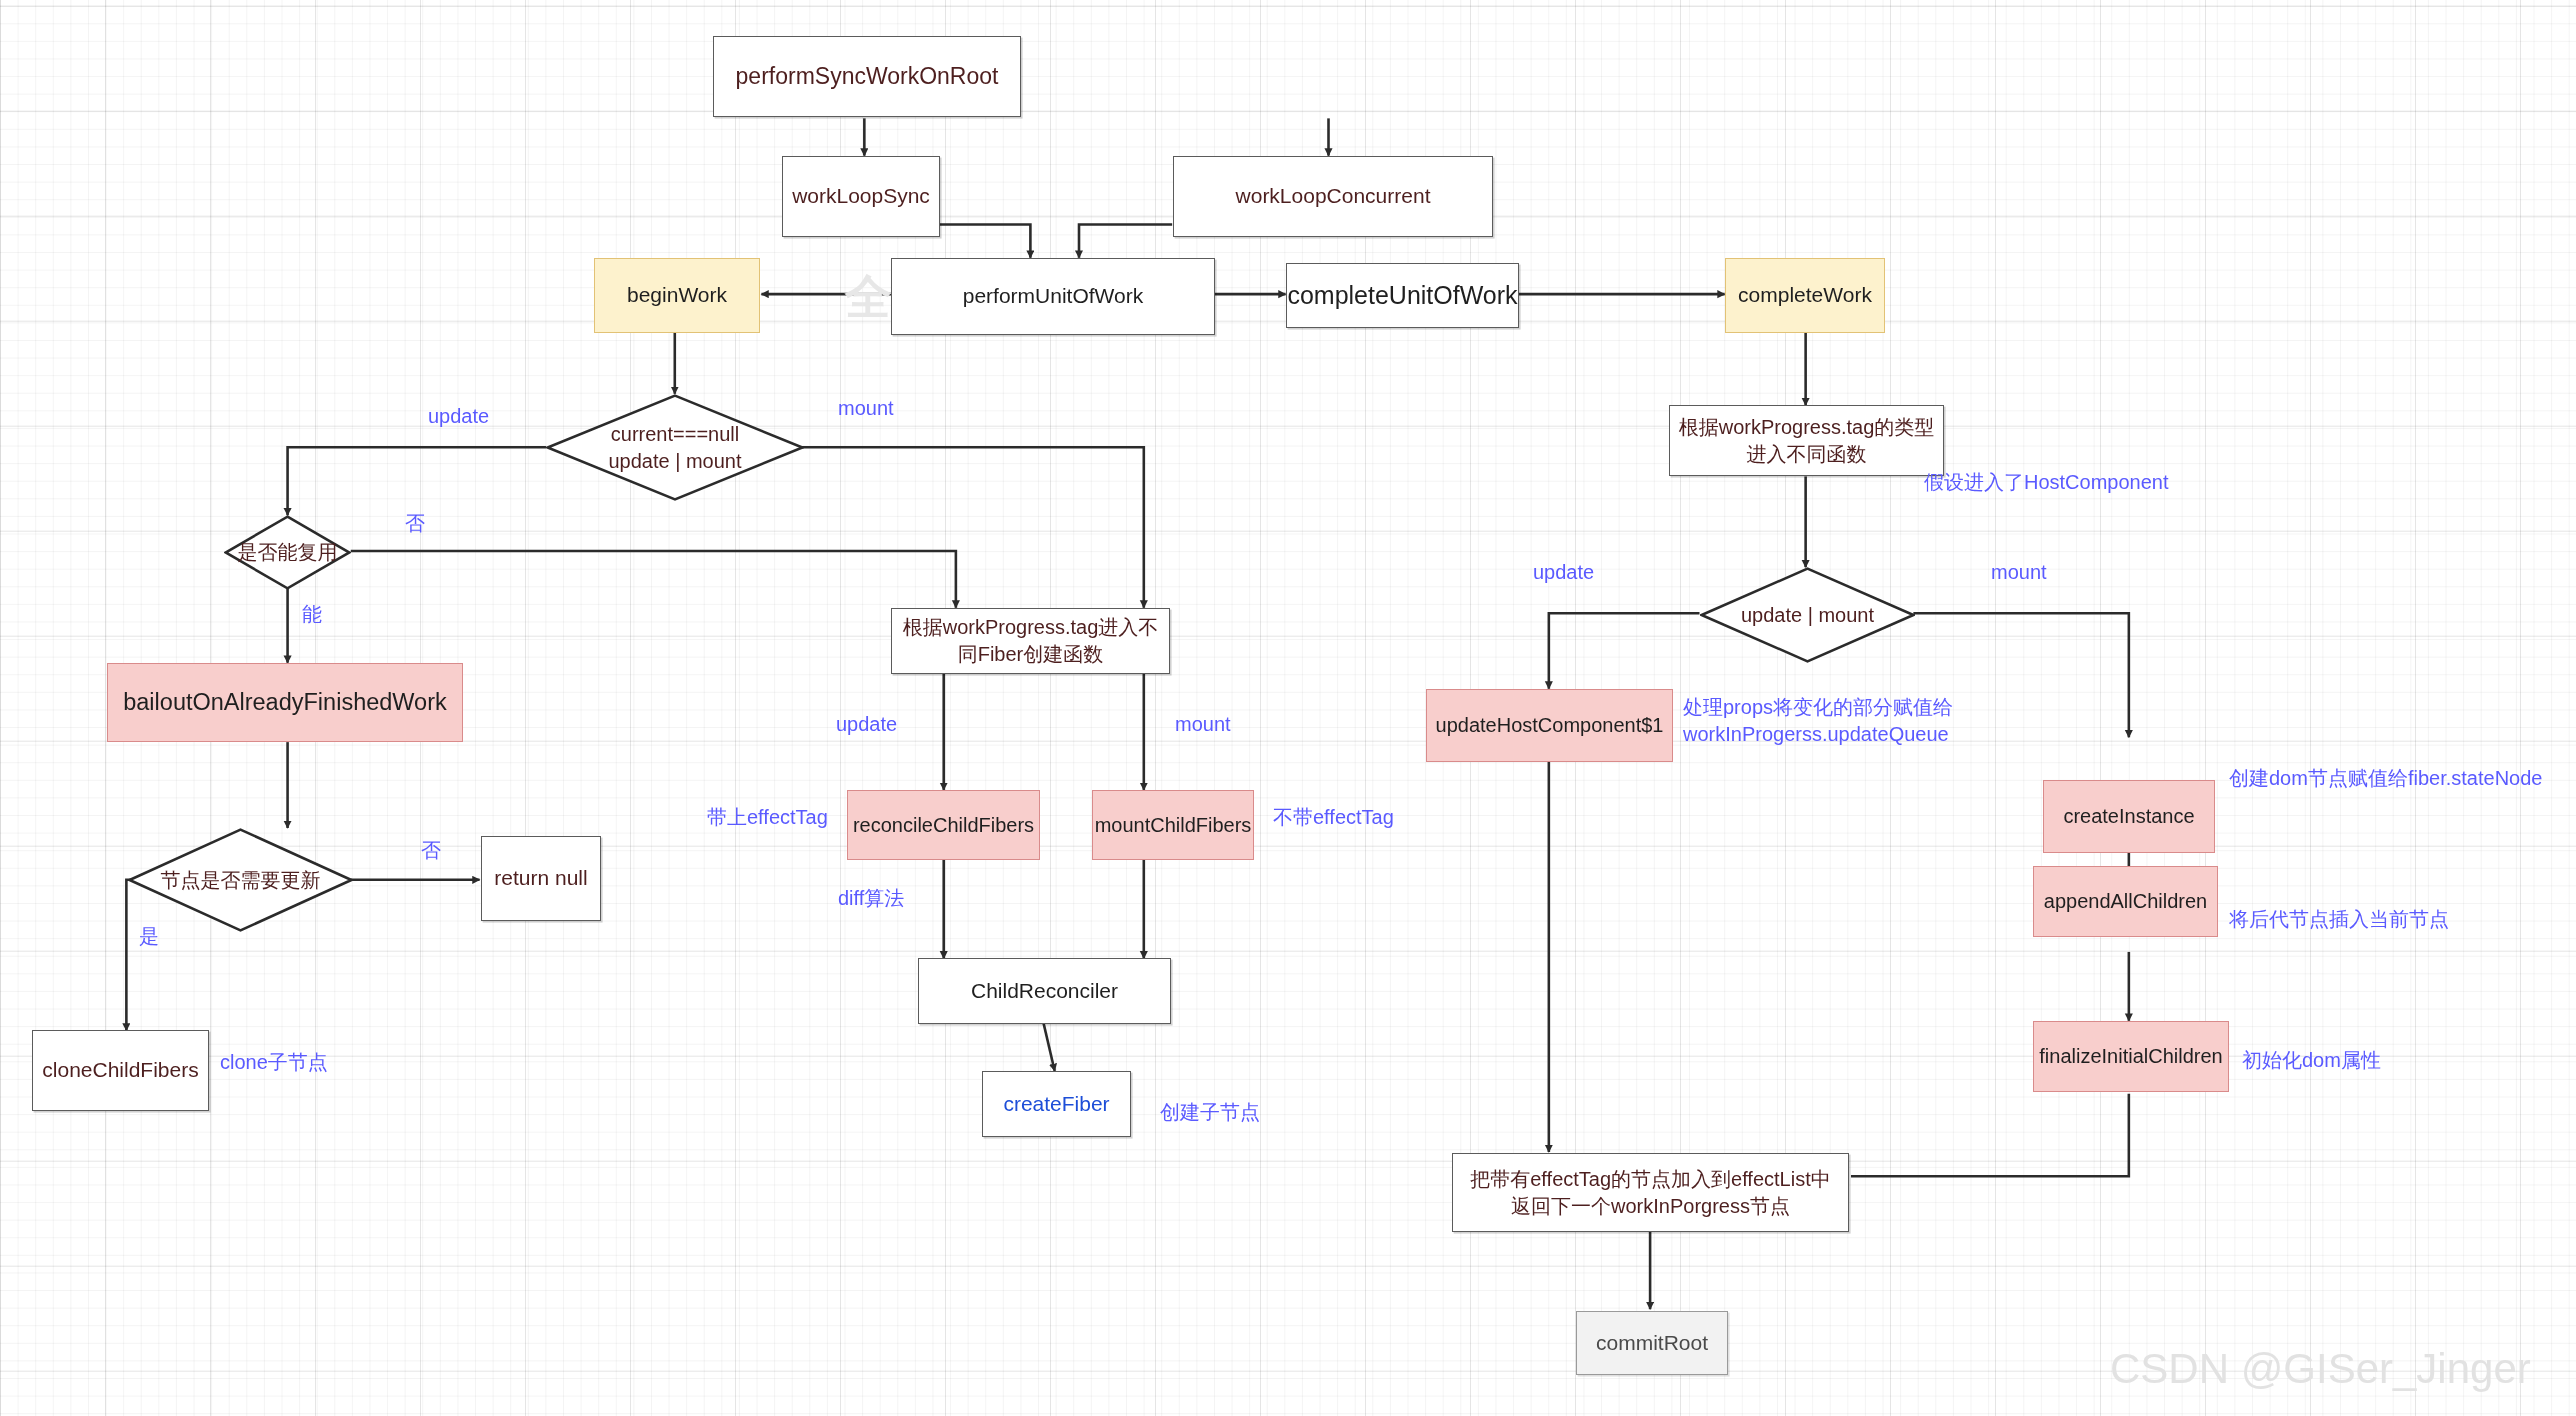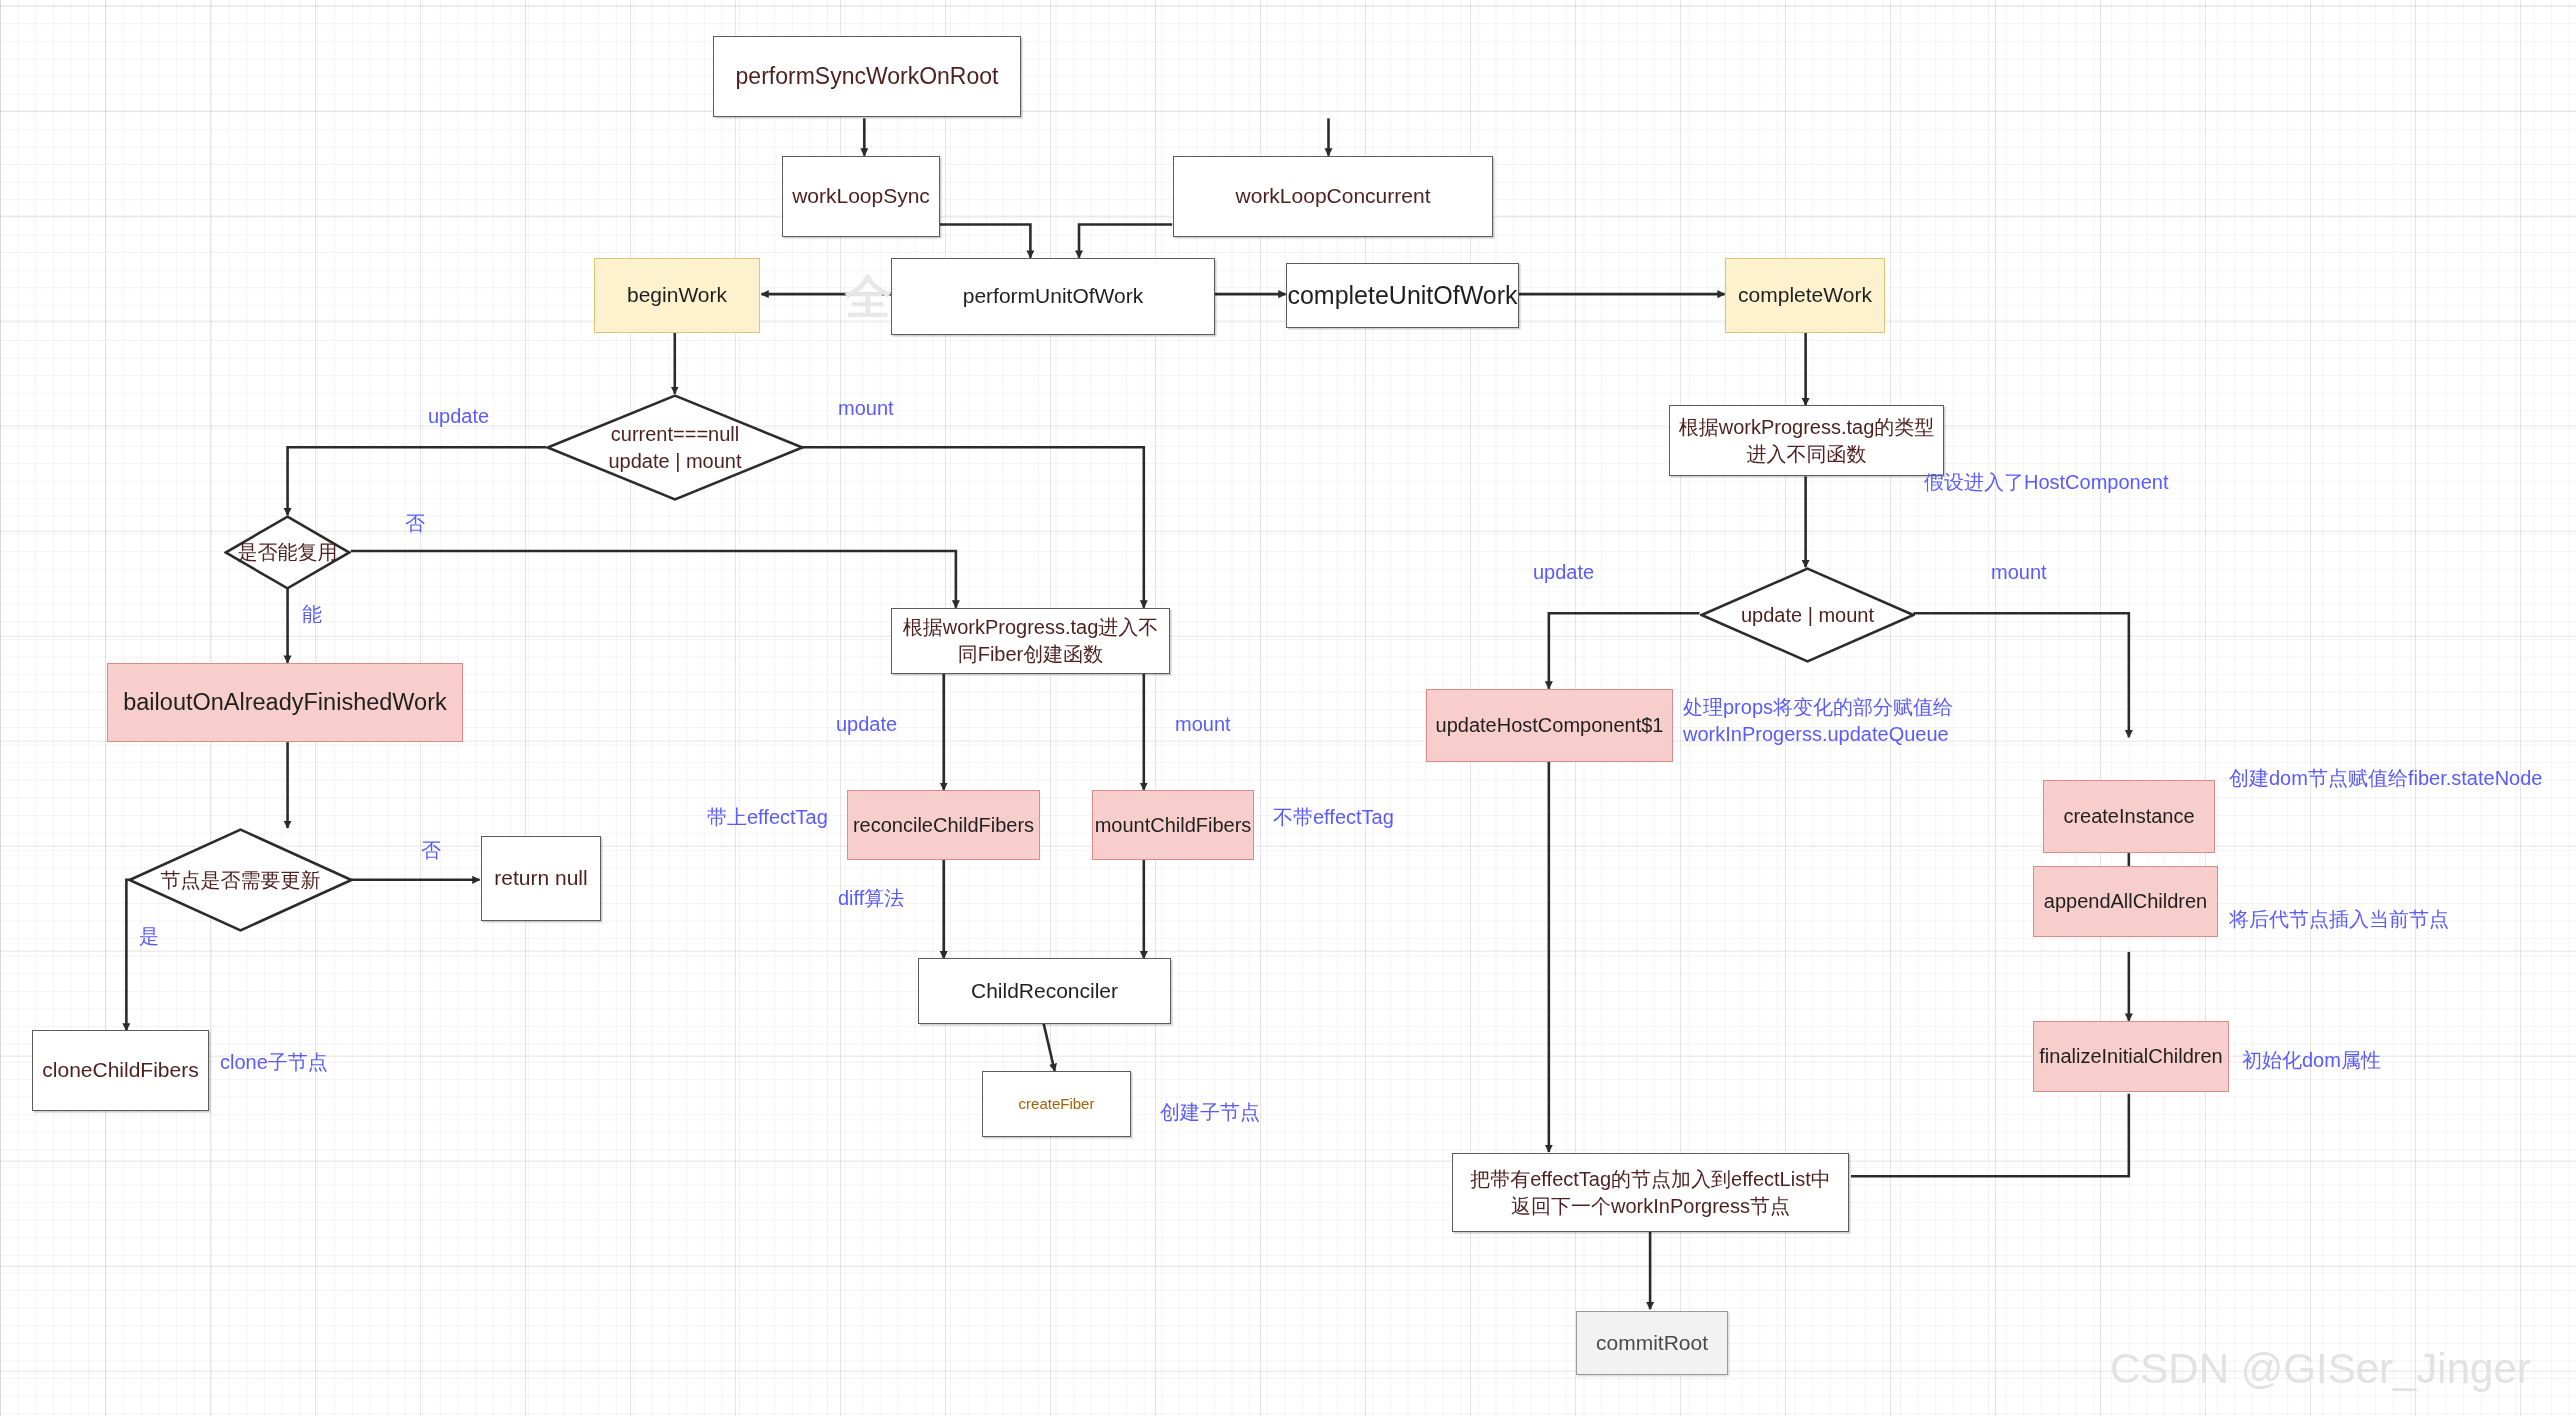--- a/index.html
+++ b/index.html
@@ -240,21 +240,21 @@
   </div>
 
   <div class="node rect pink" style="left:1092px;top:790px;width:162px;height:70px;font-size:20px;color:#1f1f1f;">
     <span class="txt">mountChildFibers</span>
   </div>
 
   <div class="node rect" style="left:918px;top:958px;width:253px;height:66px;font-size:21px;color:#1f1f1f;">
     <span class="txt">ChildReconciler</span>
   </div>
 
-  <div class="node rect" style="left:982px;top:1071px;width:149px;height:66px;font-size:15px;color:#a16207;">
+  <div class="node rect" style="left:982px;top:1071px;width:149px;height:66px;font-size:21px;color:#1d4ed8;">
     <span class="txt">createFiber</span>
   </div>
 
   <div class="node rect" style="left:1669px;top:405px;width:275px;height:71px;font-size:20px;">
     <span class="txt">根据workProgress.tag的类型
 进入不同函数</span>
   </div>
 
   <div class="diamond" style="left:1700px;top:567px;width:215px;height:96px;">
     <svg class="dshape" viewBox="0 0 266 118" preserveAspectRatio="none">

